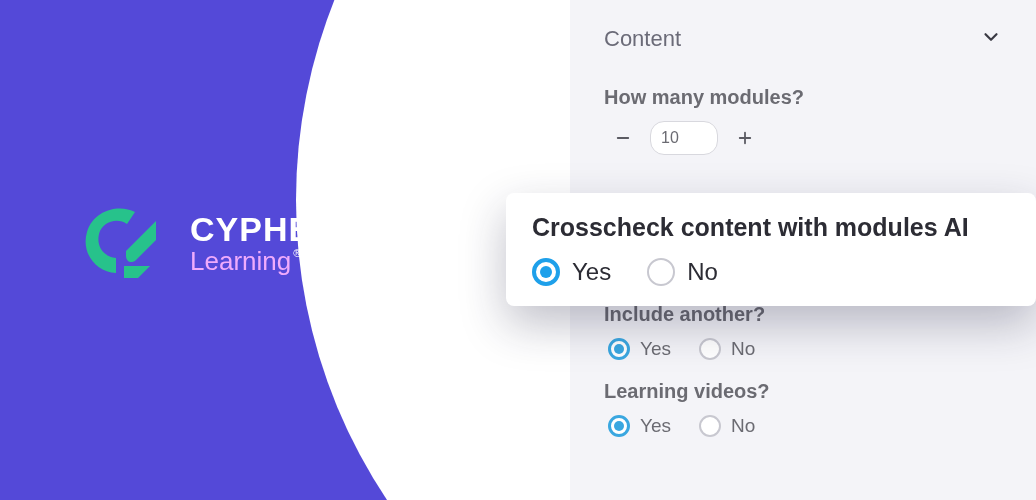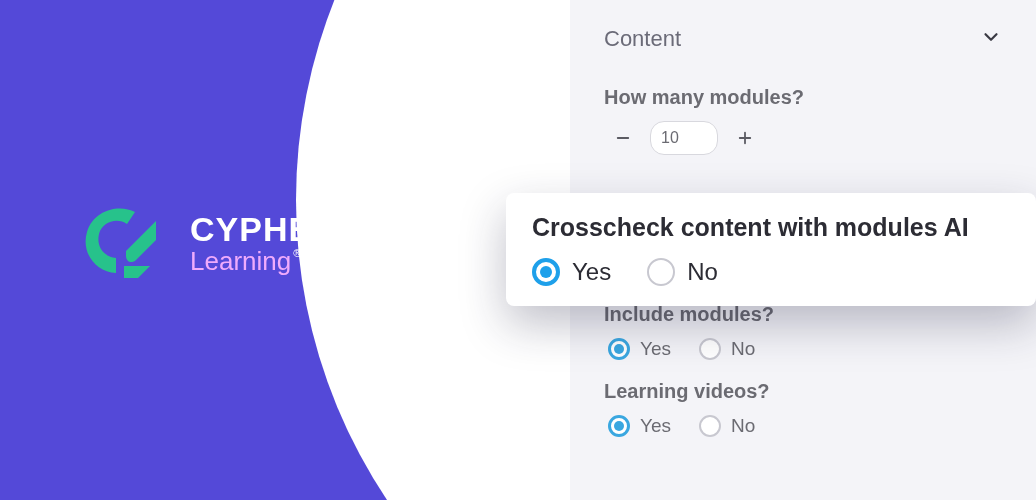--- a/index.html
+++ b/index.html
@@ -224,21 +224,21 @@
         <span class="step-btn">
           <svg width="18" height="18" viewBox="0 0 24 24" stroke="#5b5b63" stroke-width="2.4" stroke-linecap="round">
               <line x1="12" y1="5" x2="12" y2="19"></line>
               <line x1="5" y1="12" x2="19" y2="12"></line>
             </svg>
         </span>
       </div>
 
       <div style="height:118px"></div>
 
-      <div class="q">Include modules?</div>
+      <div class="q">Include another?</div>
       <div class="radio-row">
         <div class="radio-item">
           <span class="radio selected"></span>
           <span class="radio-label">Yes</span>
         </div>
         <div class="radio-item">
           <span class="radio"></span>
           <span class="radio-label">No</span>
         </div>
       </div>

